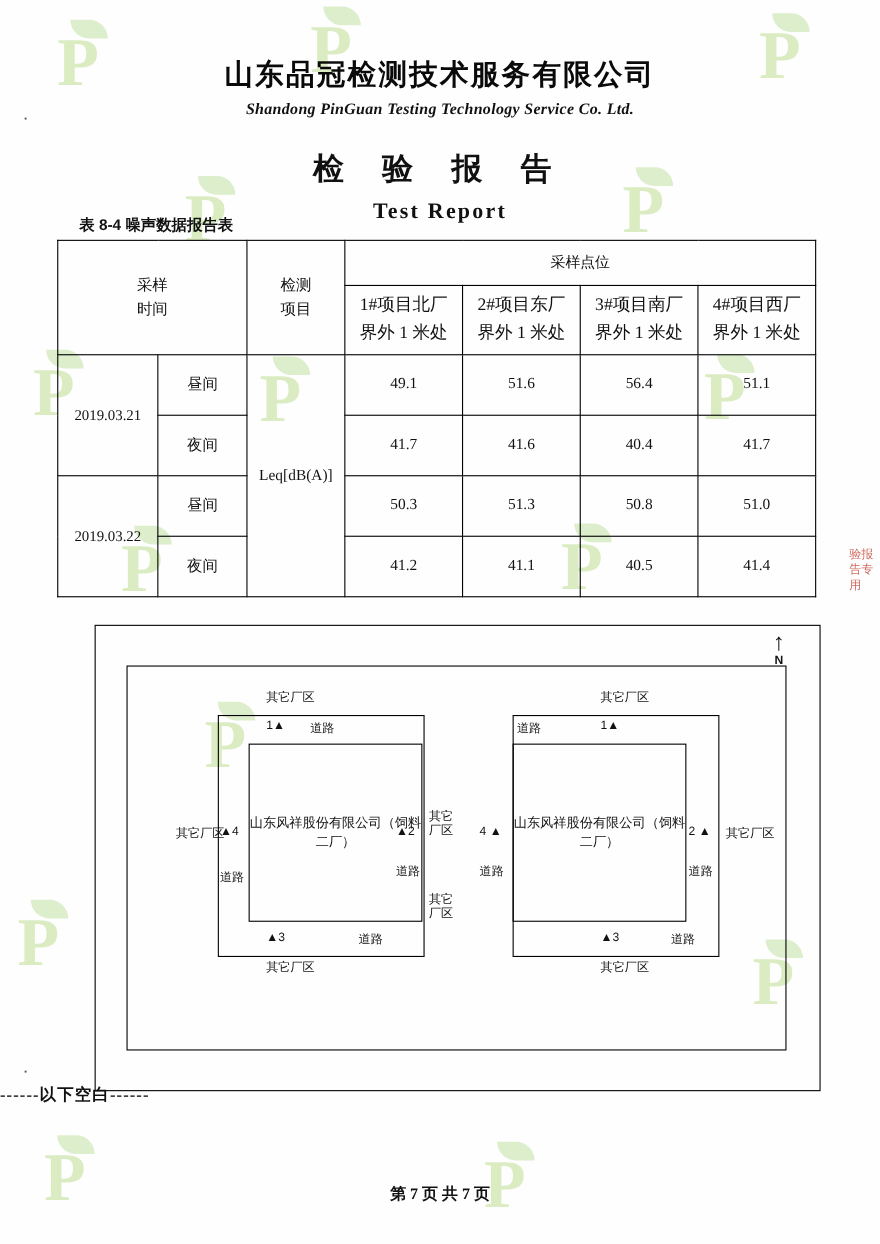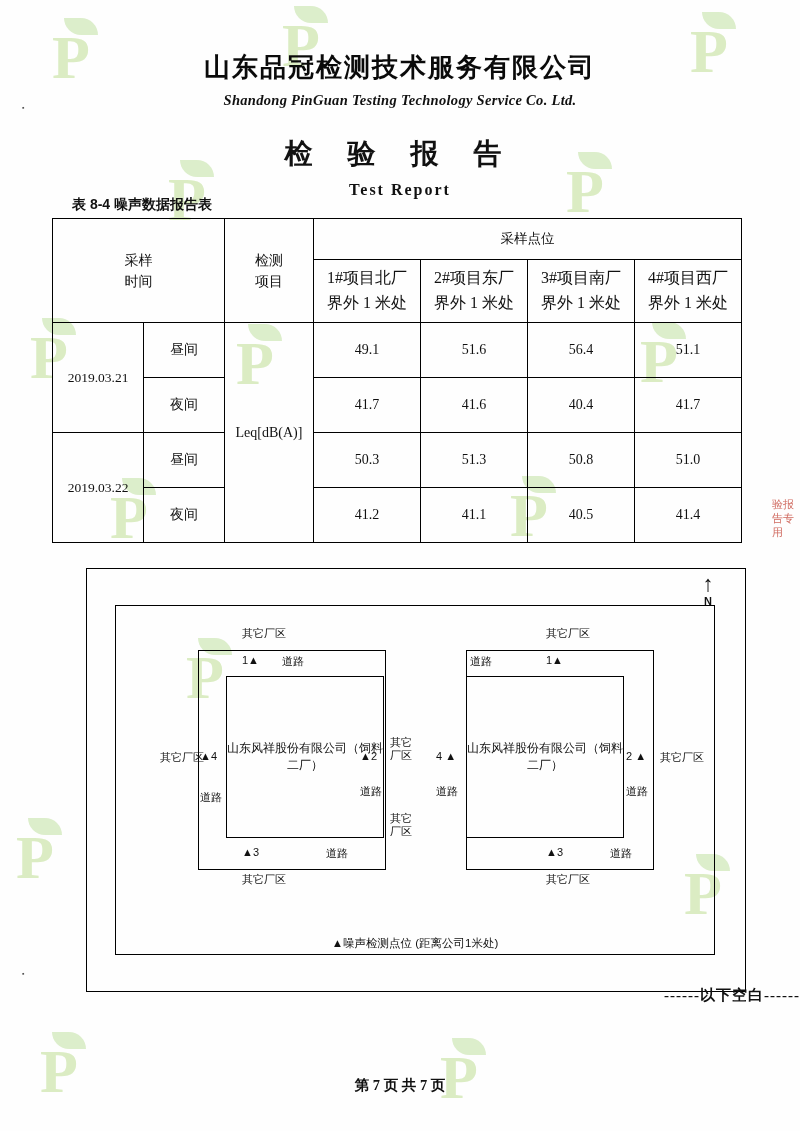--- a/index.html
+++ b/index.html
@@ -70,21 +70,21 @@
     font-style: italic;
   }
   .cn-title {
     margin-top: 26px;
     font-size: 28px;
     font-weight: bold;
     letter-spacing: 14px;
   }
   .en-title {
     margin-top: 8px;
-    font-size: 16px;
+    font-size: 20px;
     font-weight: bold;
     letter-spacing: 2px;
   }
 
   
   .table-caption {
     position: absolute;
     left: 72px;
     top: 196px;
     font-size: 14px;
@@ -229,21 +229,21 @@
     text-align: center;
     font-size: 11.5px;
     font-family: "Liberation Sans", sans-serif;
   }
 
   .blank-note {
     position: absolute;
     left: 0;
     right: 0;
     top: 986px;
-    text-align: right;
+    text-align: left;
     font-size: 15px;
     font-weight: bold;
     letter-spacing: 1px;
   }
   .page-no {
     position: absolute;
     left: 0;
     right: 0;
     top: 1036px;
     text-align: center;
@@ -443,21 +443,20 @@
 
         <div class="tag" style="left:192px; top:126px;">2 ▲</div>
         <div class="tag" style="left:192px; top:160px;">道路</div>
         <div class="tag" style="left:226px; top:126px;">其它厂区</div>
 
         <div class="tag" style="left:112px; top:222px;">▲3</div>
         <div class="tag" style="left:176px; top:222px;">道路</div>
         <div class="tag" style="left:112px; top:248px;">其它厂区</div>
       </div>
 
-      <div class="diagram-legend">▲噪声检测点位 (距离公司1米处)</div>
     </div>
   </div>
 
   <div class="blank-note">------以下空白------</div>
   <div class="page-no">第 7 页 共 7 页</div>
 
   <div class="edge-mark" style="left:22px; top:104px;">▪</div>
   <div class="edge-mark" style="left:22px; top:970px;">▪</div>
 </div>
 

